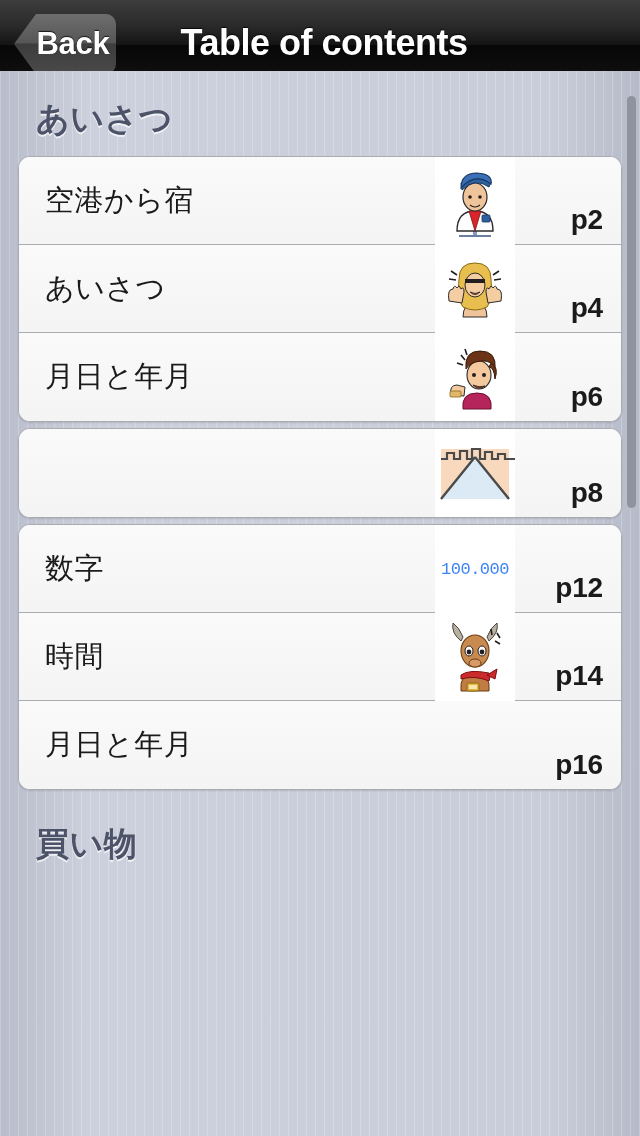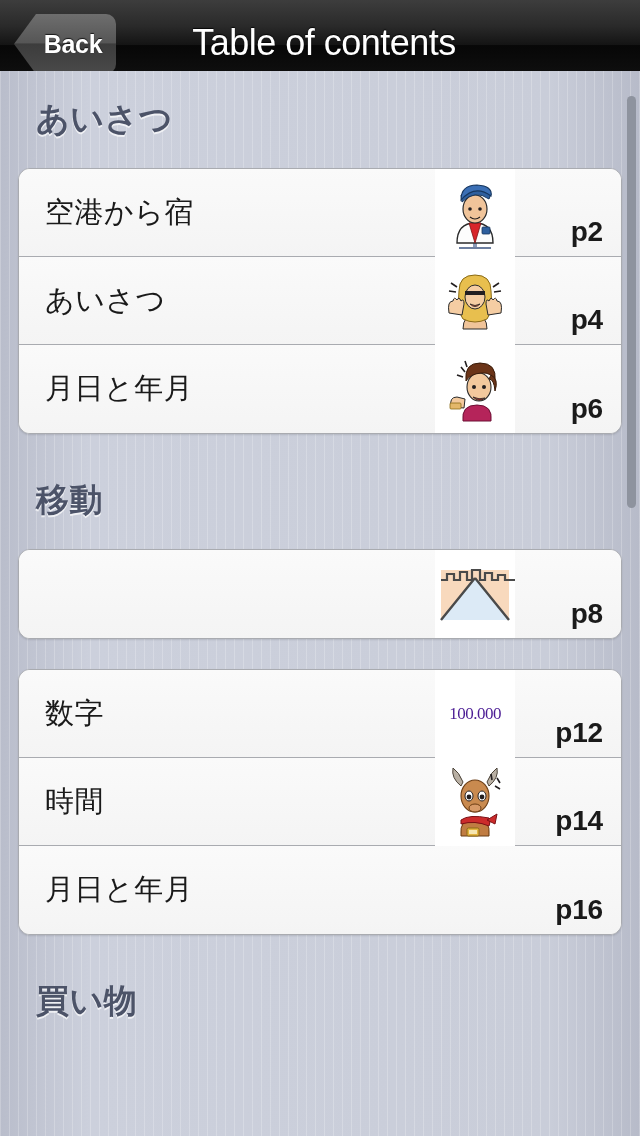--- a/index.html
+++ b/index.html
@@ -45,33 +45,33 @@
     clip-path: polygon(22px 0, 100% 0, 100% 100%, 22px 100%, 0 50%);
     border-radius: 2px 10px 10px 2px;
     display: flex;
     align-items: center;
     justify-content: center;
     padding-left: 16px;
     cursor: pointer;
   }
   .back-button-label {
     color: #fff;
-    font-size: 25px;
+    font-size: 31px;
     font-weight: bold;
     letter-spacing: -0.3px;
     text-shadow: 0 -1px 1px rgba(0,0,0,0.75);
   }
 
   .navbar-title {
     position: absolute;
     left: 0; right: 0;
     text-align: center;
     color: #fff;
     font-size: 36px;
-    font-weight: normal;
+    font-weight: bold;
     letter-spacing: -0.5px;
     text-shadow: 0 -1px 1px rgba(0,0,0,0.85);
     padding-left: 8px;
   }
 
   
   .content {
     position: absolute;
     top: 71px;
     left: 0;
@@ -93,21 +93,21 @@
   .section-title {
     font-size: 33px;
     font-weight: bold;
     color: #4c5368;
     padding: 26px 0 14px 36px;
     text-shadow: 0 2px 0 rgba(255,255,255,0.7);
     letter-spacing: 0.5px;
   }
 
   .list-group {
-    margin: 12px 18px;
+    margin: 0 18px;
     background: #f7f7f7;
     border: 1px solid #a9abb0;
     border-radius: 12px;
     overflow: hidden;
     box-shadow: 0 1px 2px rgba(0,0,0,0.12);
   }
 
   .row {
     position: relative;
     height: 88px;
@@ -144,23 +144,23 @@
     bottom: 8px;
     font-size: 28px;
     font-weight: bold;
     color: #1a1a1a;
     letter-spacing: -0.2px;
   }
 
   .thumb-text {
     width: 80px; height: 88px;
     display: flex; align-items: center; justify-content: center;
-    font-family: Liberation Serif, serif;
+    font-family: Liberation Mono, monospace;
     font-size: 17px;
-    color: #4c1d95;
+    color: #3b82f6;
     letter-spacing: -0.5px;
   }
 
   
   .scrollbar-track {
     position: absolute;
     right: 4px;
     top: 96px;
     width: 9px;
     height: 1040px;
@@ -252,21 +252,20 @@
             <path d="M26 22 l4 5 M22 30 l6 2 M30 16 l2 6" stroke="#231f20" stroke-width="1.6" fill="none"></path>
           </svg>
         </span>
         <span class="row-page">p6</span>
       </div>
 
     </div>
   </div>
 
   <div class="section">
-    <div class="section-title">移動</div>
     <div class="list-group">
 
       <div class="row">
         <span class="row-thumb">
           <svg viewBox="0 0 80 88">
             <rect width="80" height="88" fill="#ffffff"></rect>
             <rect x="6" y="20" width="68" height="50" fill="#f8d9bd"></rect>
             <path d="M40 28 L74 70 L6 70 Z" fill="#dceaf6"></path>
             <path d="M40 28 L74 70 M40 28 L6 70" stroke="#4a4a4a" stroke-width="2.4" fill="none"></path>
             <path d="M6 30 h6 v-6 h7 v6 h6 v-8 h7 v8 h5 v-10 h8 v10 h5 v-7 h7 v7 h6 v-5 h7 v5 h10" fill="none" stroke="#4a4a4a" stroke-width="2.2"></path>

